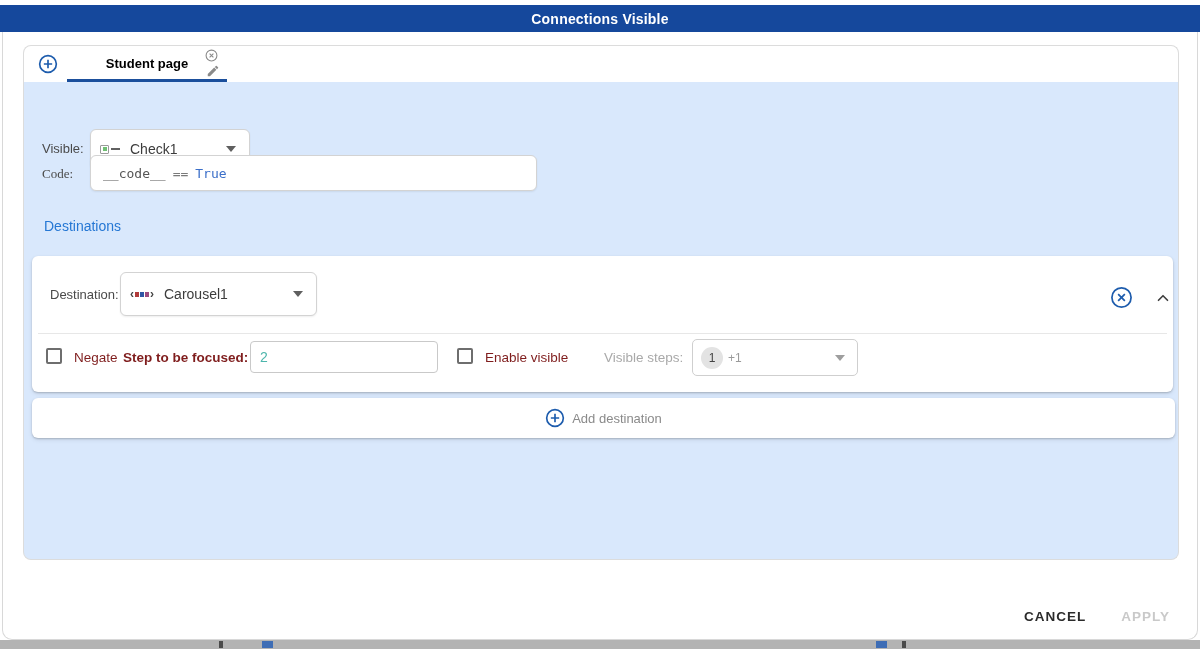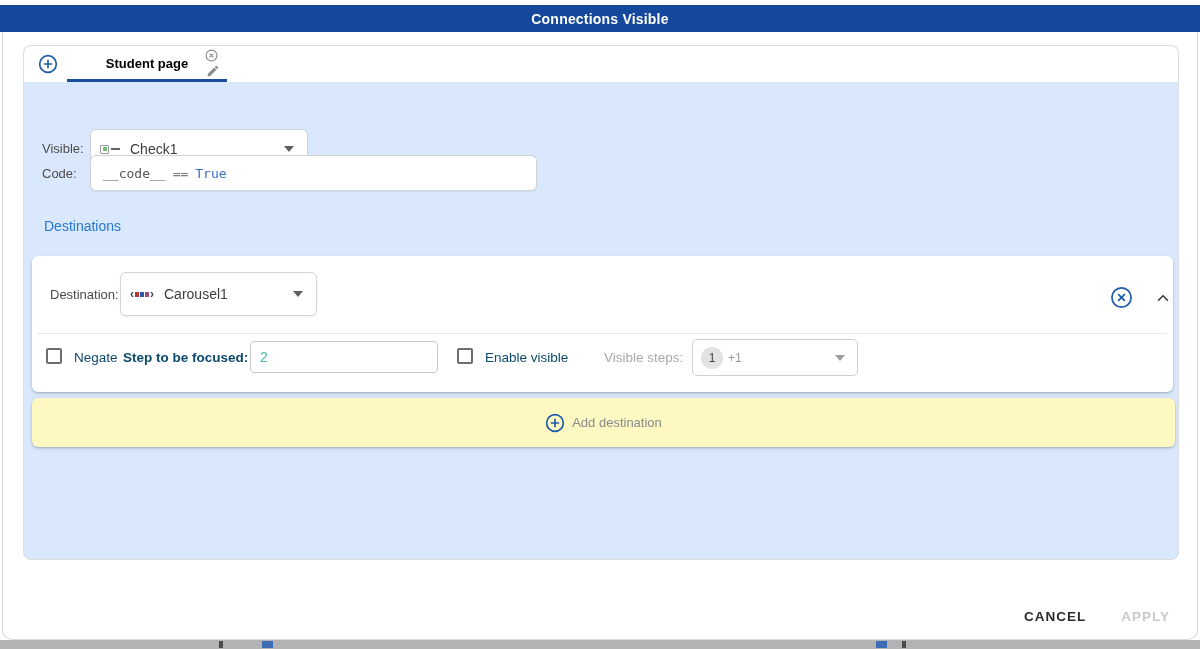--- a/index.html
+++ b/index.html
@@ -98,43 +98,43 @@
     box-shadow: 0 1px 2px rgba(0,0,0,0.2), 0 2px 5px rgba(0,0,0,0.08);
   }
   .dest-divider { position: absolute; left: 6px; right: 6px; top: 77px; height: 1px; background: #e7e7e7; }
   .icon-btn { position: absolute; cursor: pointer; }
   .remove-dest { left: 1078px; top: 30px; width: 23px; height: 23px; color: #1d5cad; }
   .collapse-dest { left: 1122px; top: 33px; width: 18px; height: 18px; color: #3f3f3f; }
   .checkbox {
     position: absolute; width: 16px; height: 16px;
     border: 2px solid #6e6e6e; border-radius: 2px; background: #fff; cursor: pointer;
   }
-  .cb-label { position: absolute; font-size: 13.5px; color: #0c4a6e; }
+  .cb-label { position: absolute; font-size: 13.5px; color: #7f1d1d; }
   .step-input {
     position: absolute; left: 218px; top: 85px; width: 188px; height: 32px;
     border: 1px solid #c9c9c9; border-radius: 4px; background: #fff;
     padding-left: 9px; font-size: 14px; color: #4db6ac; outline: none;
     font-family: "Liberation Sans", sans-serif;
   }
   .dim-label { color: #a9a9a9; }
   .visible-steps-select {
     position: absolute; left: 660px; top: 83px; width: 166px; height: 37px;
     background: #fff; border: 1px solid #cfcfcf; border-radius: 5px;
     display: flex; align-items: center; padding: 0 12px 0 8px; cursor: default;
   }
   .chip {
     width: 22px; height: 22px; border-radius: 50%; background: #e3e3e3;
     display: flex; align-items: center; justify-content: center;
     font-size: 12px; color: #424242;
   }
   .chip-extra { margin-left: 5px; font-size: 12px; color: #9a9a9a; }
   
   .add-dest-bar {
-    position: absolute; left: 8px; top: 316px; width: 1143px; height: 49px;
-    background: #fef9c3; border-radius: 6px;
+    position: absolute; left: 8px; top: 316px; width: 1143px; height: 40px;
+    background: #ffffff; border-radius: 6px;
     box-shadow: 0 1px 2px rgba(0,0,0,0.2), 0 2px 5px rgba(0,0,0,0.08);
     display: flex; align-items: center; justify-content: center; gap: 7px;
     cursor: pointer;
   }
   .add-dest-bar .plus { width: 20px; height: 20px; color: #1d5cad; }
   .add-dest-label { font-size: 13px; color: #8a8a8a; }
   
   .footer {
     position: absolute; right: 27px; top: 577px;
     display: flex; gap: 35px; align-items: center;
@@ -175,32 +175,32 @@
       <span class="tab-edit">
         <svg viewBox="0 0 24 24" width="14" height="14">
             <path d="M3 17.25V21h3.75L17.81 9.94l-3.75-3.75L3 17.25zM20.71 7.04c.39-.39.39-1.02 0-1.41l-2.34-2.34a1 1 0 0 0-1.41 0l-1.83 1.83 3.75 3.75 1.83-1.83z" fill="currentColor"></path>
           </svg>
       </span>
     </div>
 
     <div class="panel-content">
 
       <span class="field-label" style="left:18px; top:59px;">Visible:</span>
-      <div class="select-box" style="left:66px; top:47px; width:218px; height:40px; padding-right:13px;">
+      <div class="select-box" style="left:66px; top:47px; width:160px; height:40px; padding-right:13px;">
         <span class="cmp-check">
             <span class="sq">
               <i></i>
             </span>
             <span class="dash"></span>
           </span>
         <span>Check1</span>
         <span class="caret"></span>
       </div>
 
-      <span class="field-label" style="left:18px; top:84px;">Code:</span>
+      <span class="field-label" style="left:18px; top:84px;font-family:Liberation Serif, serif;">Code:</span>
       <div class="code-input">
         <span class="code-var">__code__</span>
         <span class="code-op">==</span>
         <span class="code-true">True</span>
       </div>
 
       <span class="section-link">Destinations</span>
 
       <div class="dest-card">
         <span class="field-label" style="left:18px; top:31px;">Destination:</span>

